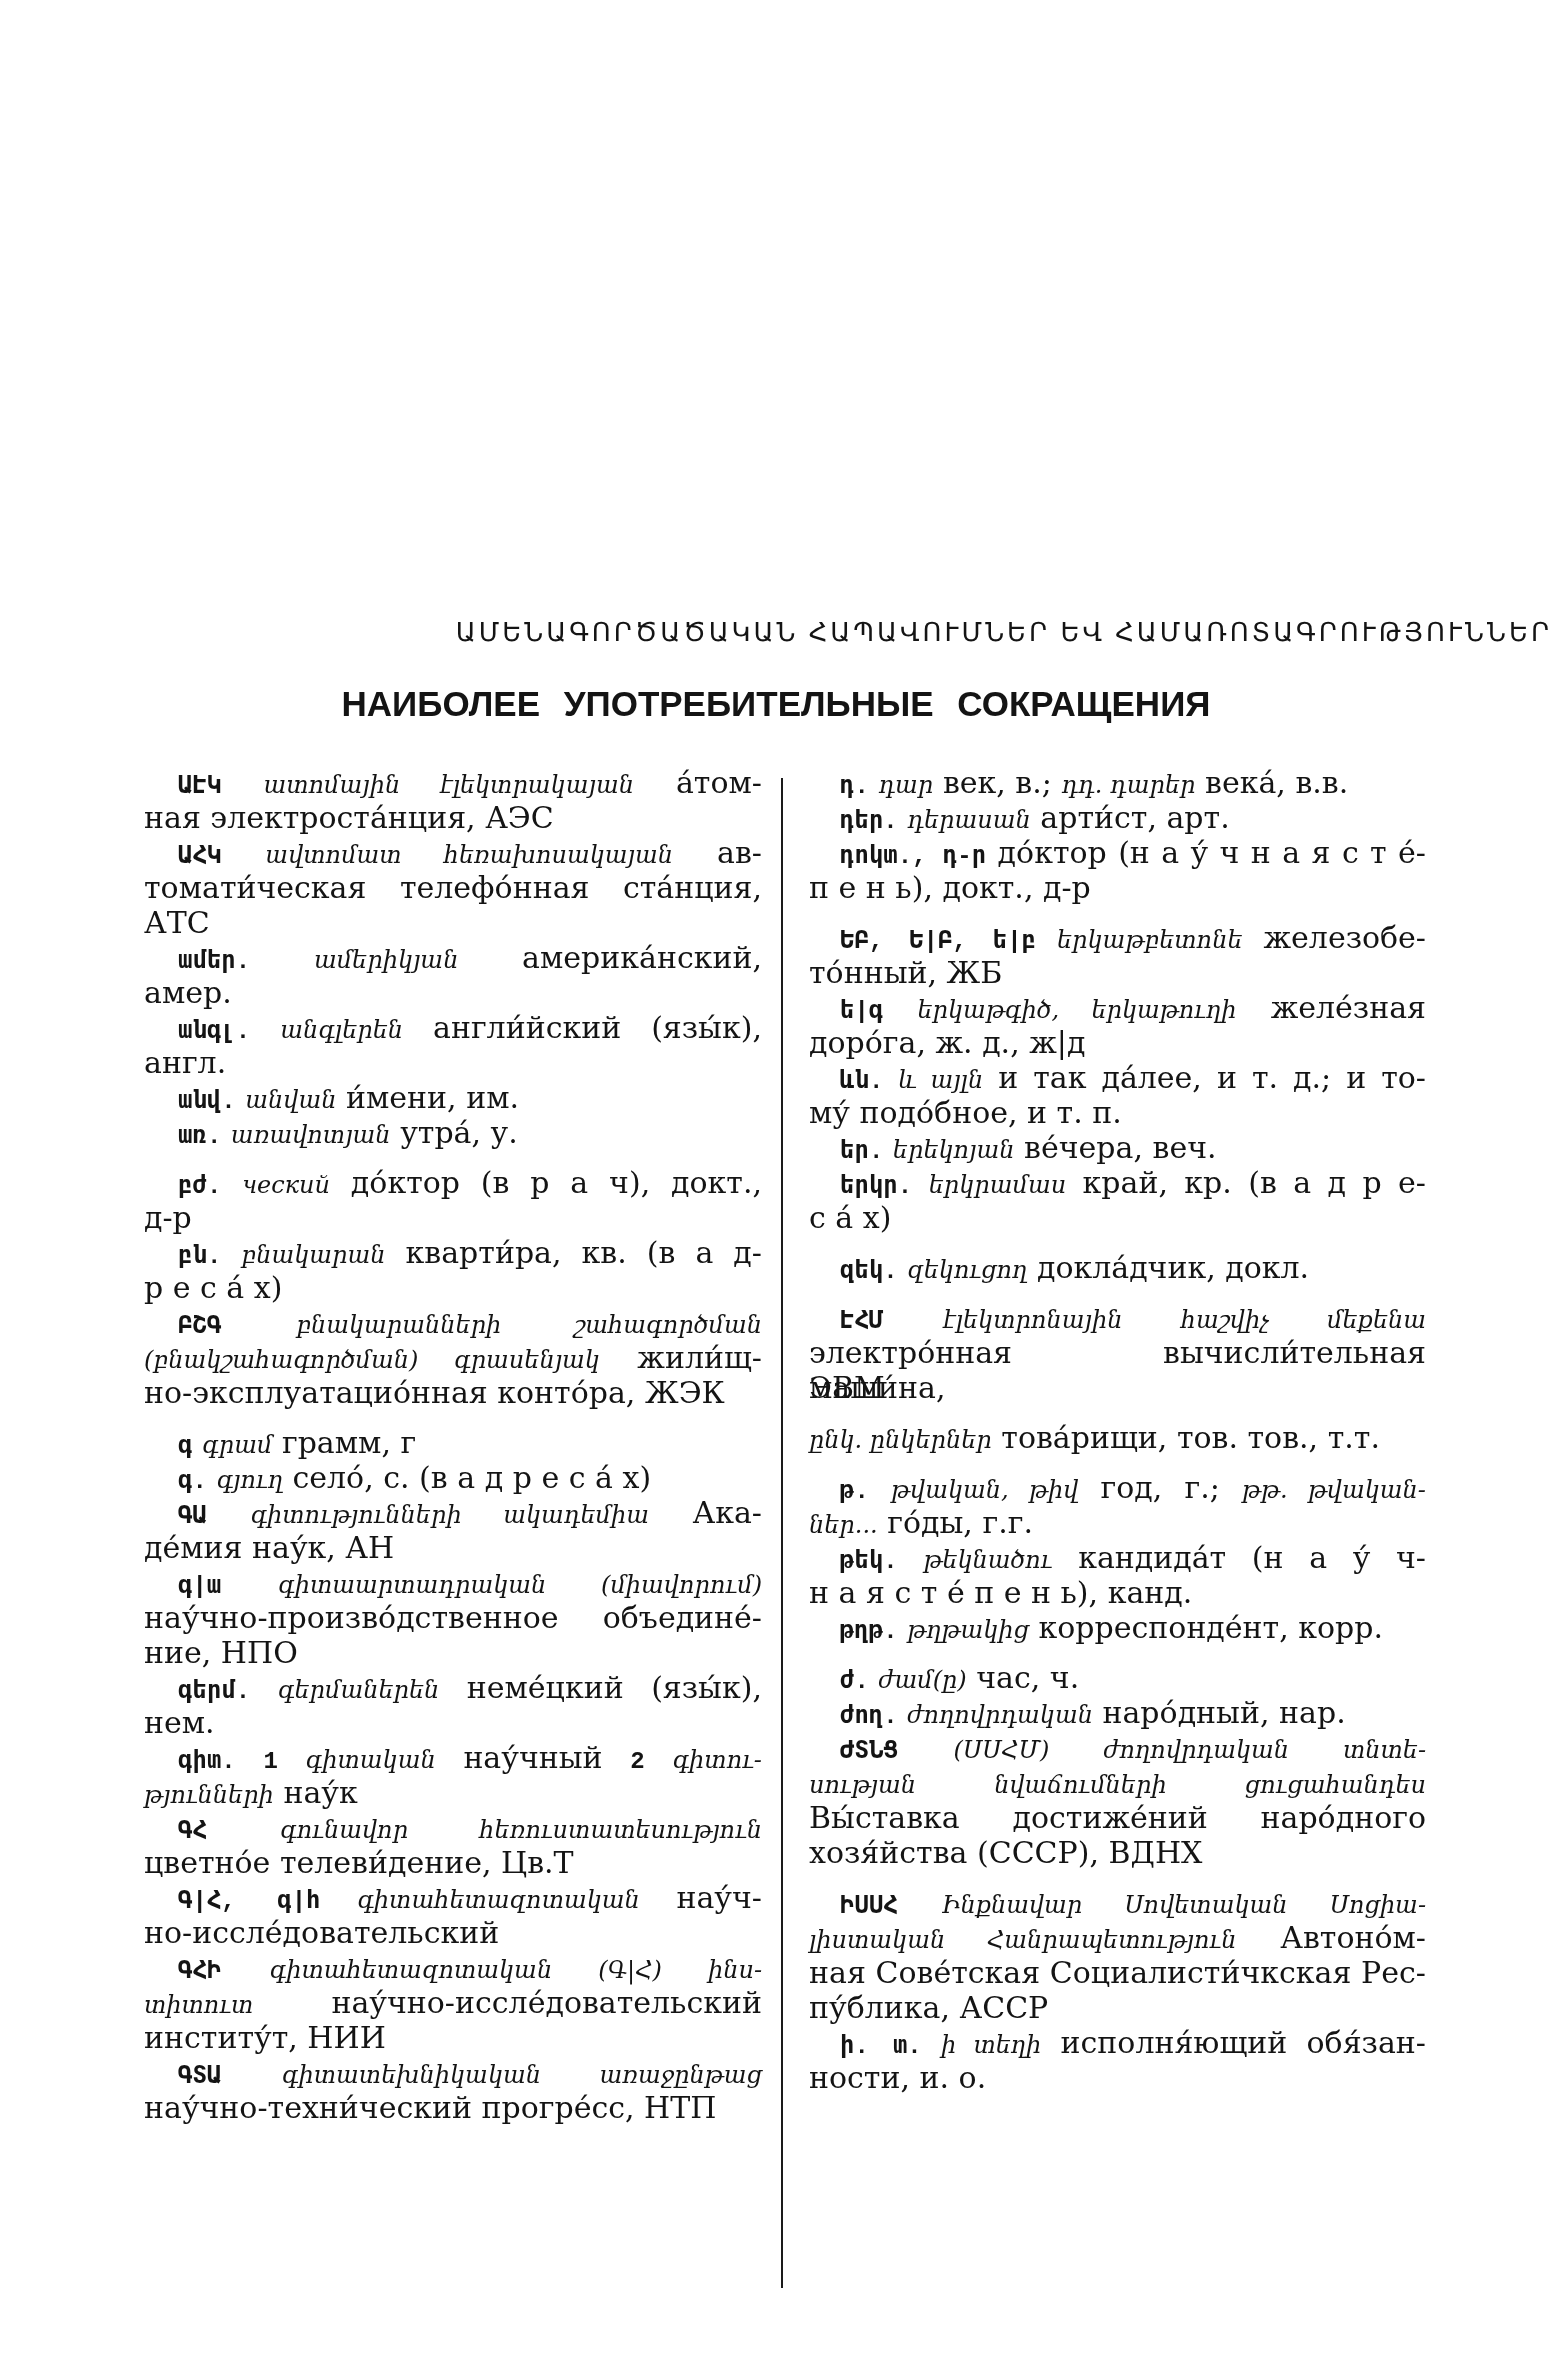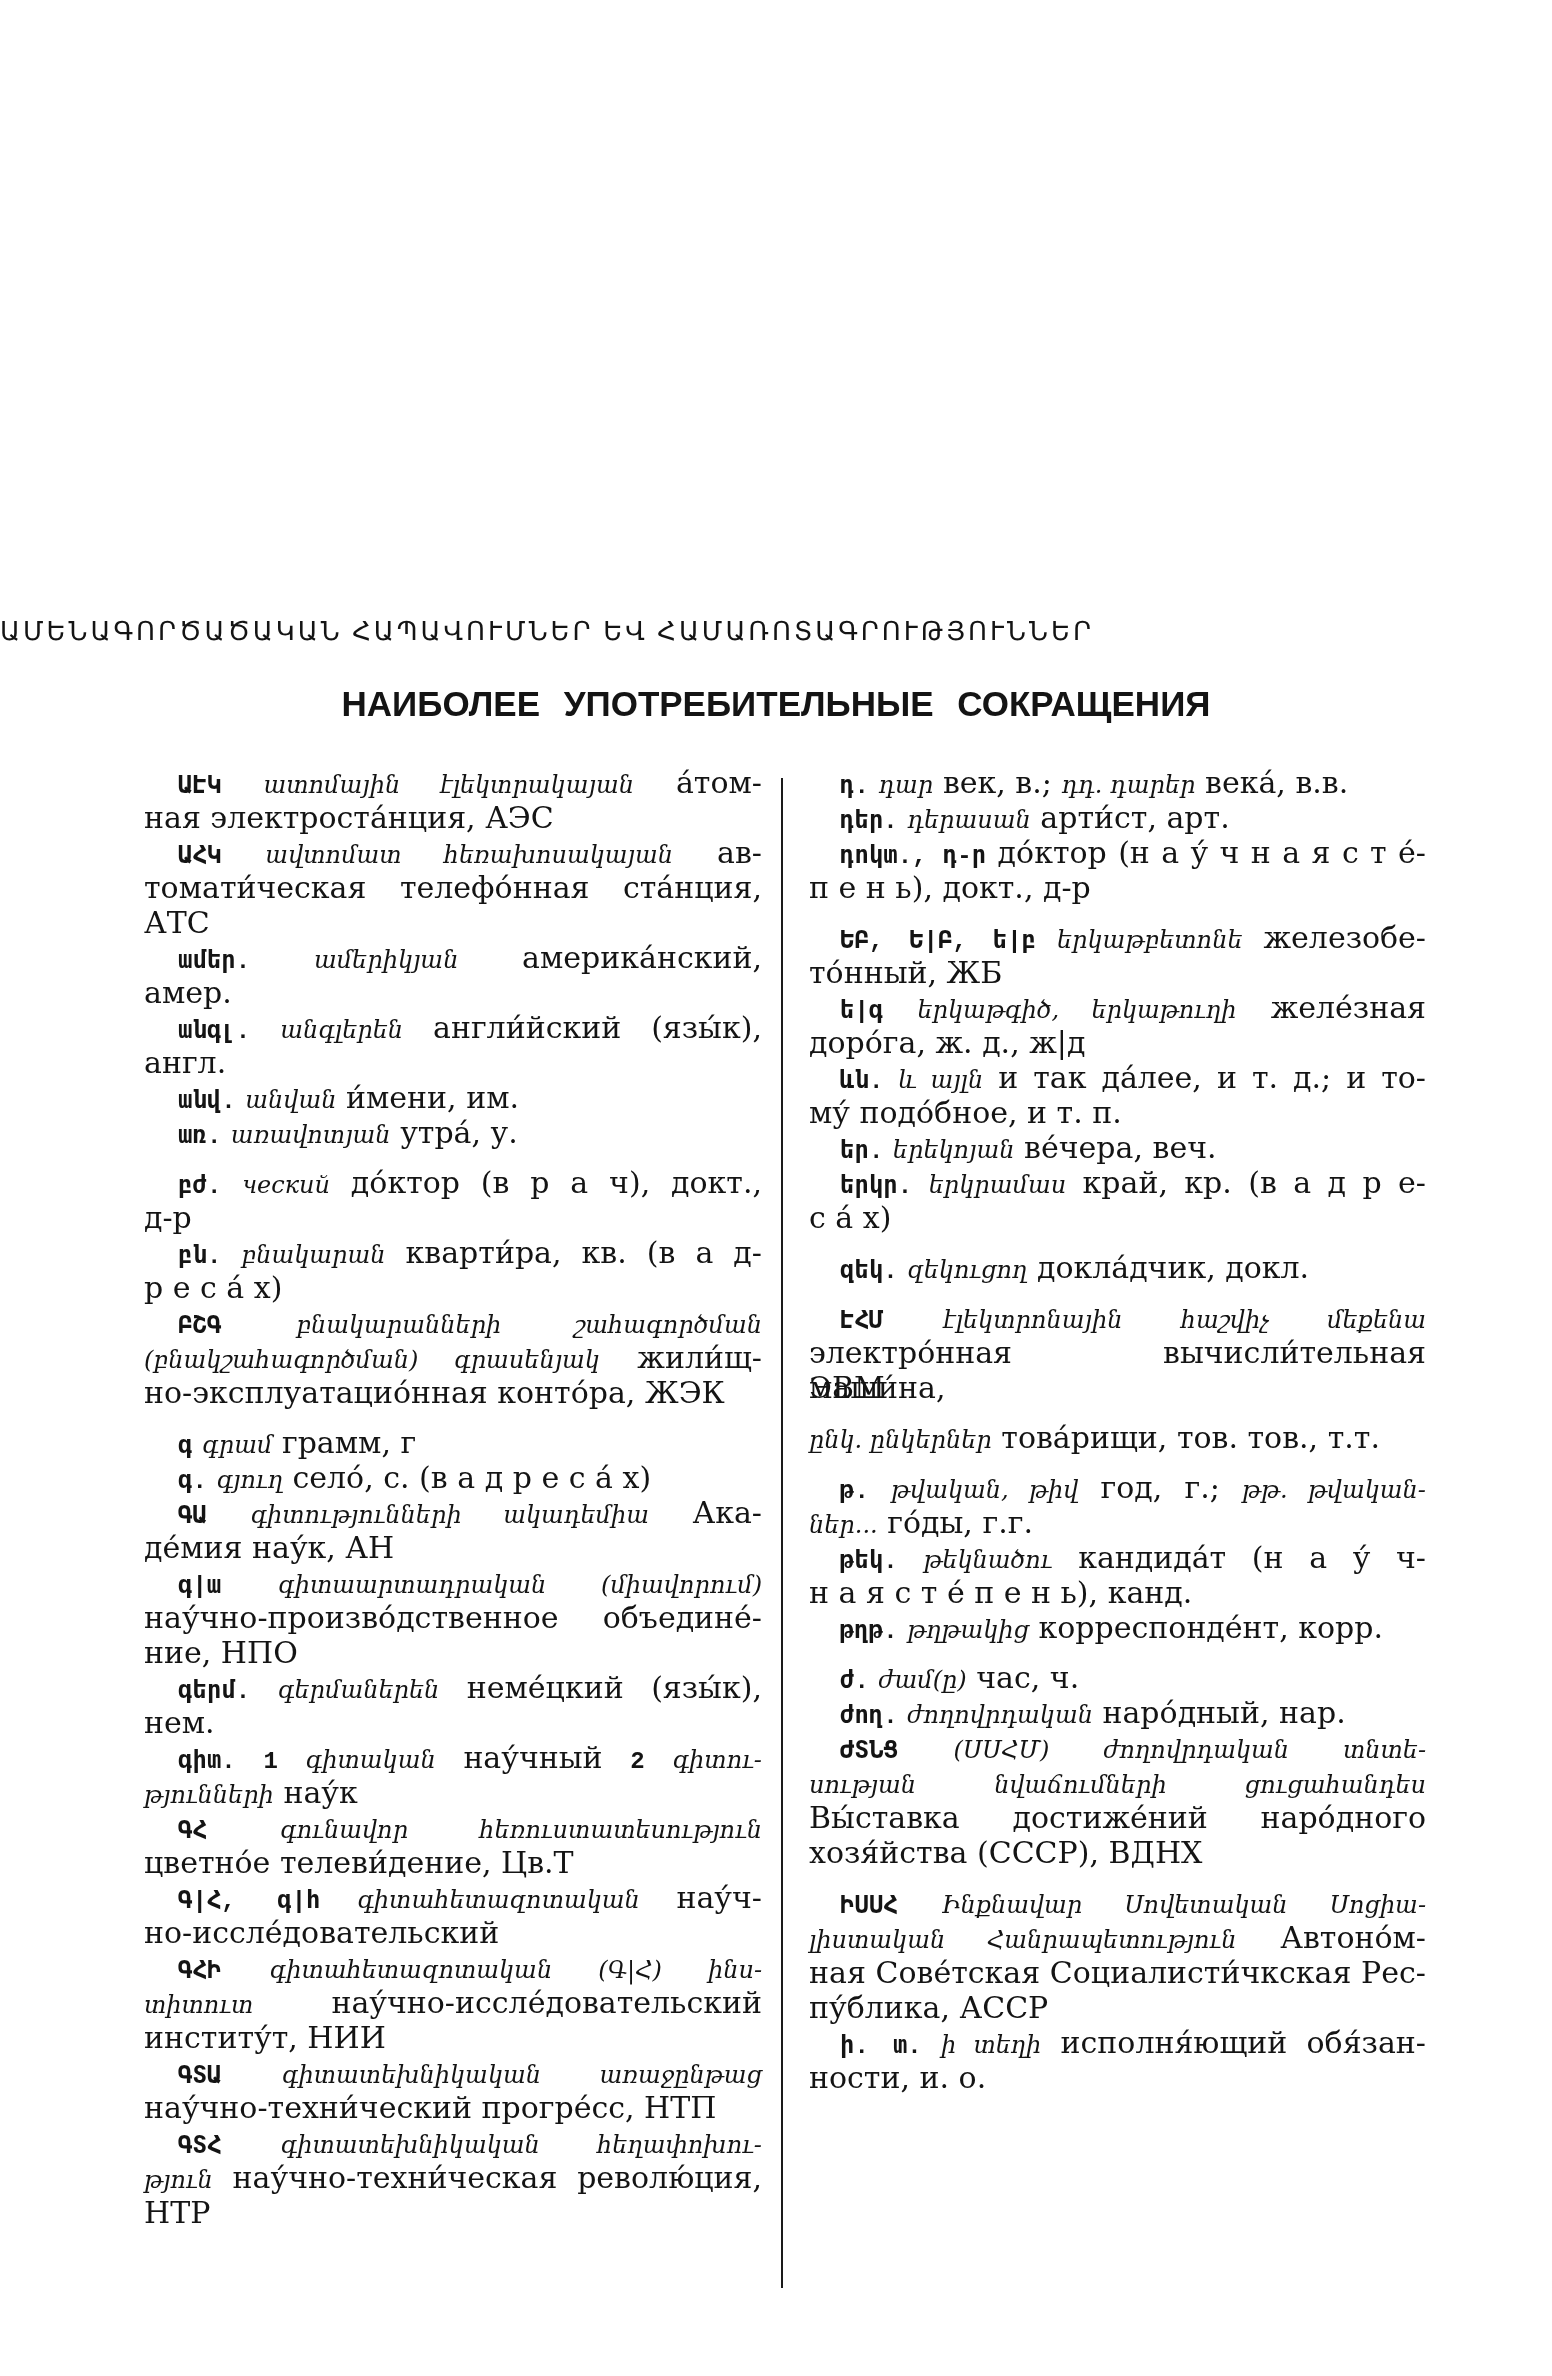--- a/index.html
+++ b/index.html
@@ -2,22 +2,22 @@
 <html><head>
 <meta charset="utf-8">
 <style>
   html, body { margin: 0; padding: 0; }
   body {
     width: 1552px; height: 2376px; position: relative; overflow: hidden;
     background: #ffffff; color: #141414;
   }
   .title-arm {
     position: absolute; left: 0; top: 617px; width: 1552px;
-    text-align: left; white-space: nowrap;
-    font-family: Liberation Serif, serif; font-size: 26px; line-height: 30px;
+    text-align: right; white-space: nowrap;
+    font-family: Liberation Sans, sans-serif; font-size: 26px; line-height: 30px;
     letter-spacing: 3px;
   }
   .title-rus {
     position: absolute; left: 0; top: 684px; width: 1552px;
     text-align: center; white-space: nowrap;
     font-family: "Liberation Sans", sans-serif; font-weight: bold;
     font-size: 35px; line-height: 40px; word-spacing: 14px;
   }
   .col {
     position: absolute; top: 765px;
@@ -124,25 +124,20 @@
       </div>
       <div class="entry">
         <div class="line first"><span class="seg abbr">ԳՀԻ</span> <span class="seg arm">գիտահետազոտական (Գ|Հ) ինս-</span></div>
         <div class="line"><span class="seg arm">տիտուտ</span> <span class="seg rus">нау́чно-иссле́довательский</span></div>
         <div class="line last"><span class="seg rus">институ́т, НИИ</span></div>
       </div>
       <div class="entry">
         <div class="line first"><span class="seg abbr">ԳՏԱ</span> <span class="seg arm">գիտատեխնիկական առաջընթաց</span></div>
         <div class="line last"><span class="seg rus">нау́чно-техни́ческий прогре́сс, НТП</span></div>
       </div>
-      <div class="entry">
-        <div class="line first"><span class="seg abbr">ԳՏՀ</span> <span class="seg arm">գիտատեխնիկական հեղափոխու-</span></div>
-        <div class="line"><span class="seg arm">թյուն</span> <span class="seg rus">нау́чно-техни́ческая револю́ция,</span></div>
-        <div class="line last"><span class="seg rus">НТР</span></div>
-      </div>
     </div>
   </div>
 <div class="divider"></div>
 <div class="col col-right">
     <div class="group">
       <div class="entry">
         <div class="line first last"><span class="seg abbr">դ.</span> <span class="seg arm">դար</span> <span class="seg rus">век, в.;</span> <span class="seg arm">դդ. դարեր</span> <span class="seg rus">века́, в.в.</span></div>
       </div>
       <div class="entry">
         <div class="line first last"><span class="seg abbr">դեր.</span> <span class="seg arm">դերասան</span> <span class="seg rus">арти́ст, арт.</span></div>

